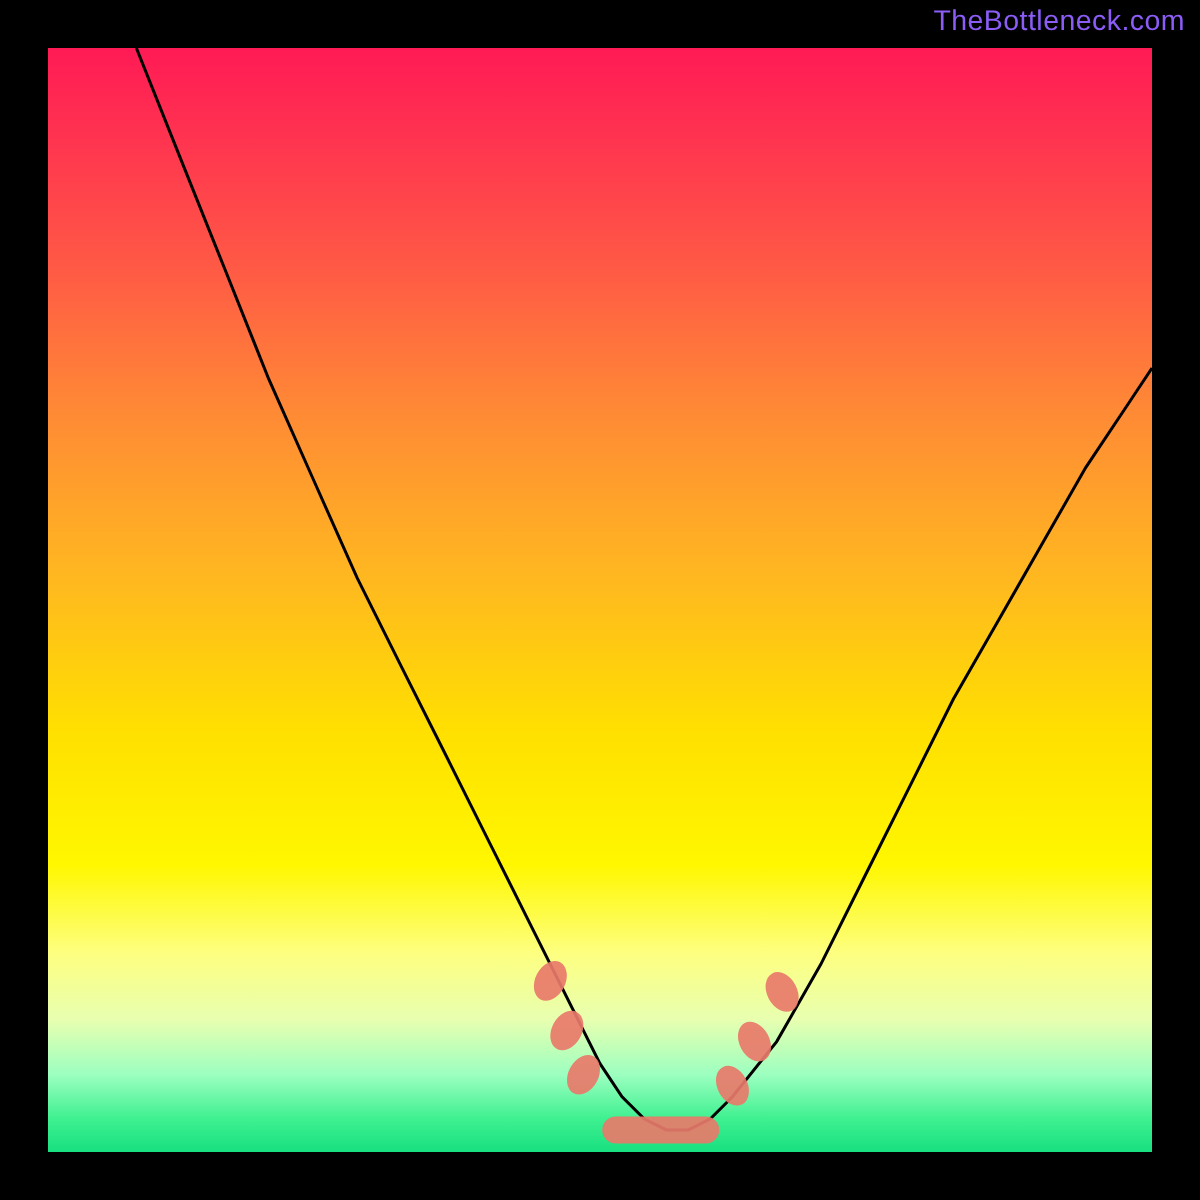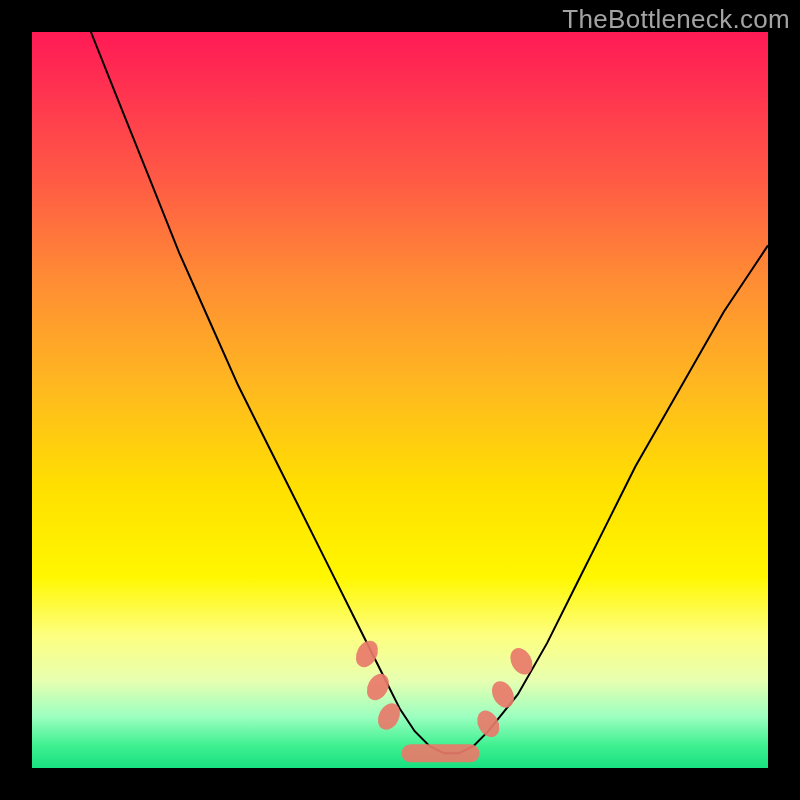--- a/index.html
+++ b/index.html
@@ -36,22 +36,22 @@
       #e8ffb0 88%,
       #9cffc0 93%,
       #3ef090 97%,
       #18e080 100%
     );
   }
   .watermark {
     position: absolute;
     top: 4px;
     right: 10px;
-    color: #a3a3a3;
-    font-size: 26px;
+    color: #8b5cf6;
+    font-size: 19px;
     font-weight: 500;
     letter-spacing: 0.3px;
     z-index: 10;
   }
   svg.curve {
     position: absolute;
     left: 0;
     top: 0;
     width: 736px;
     height: 736px;

